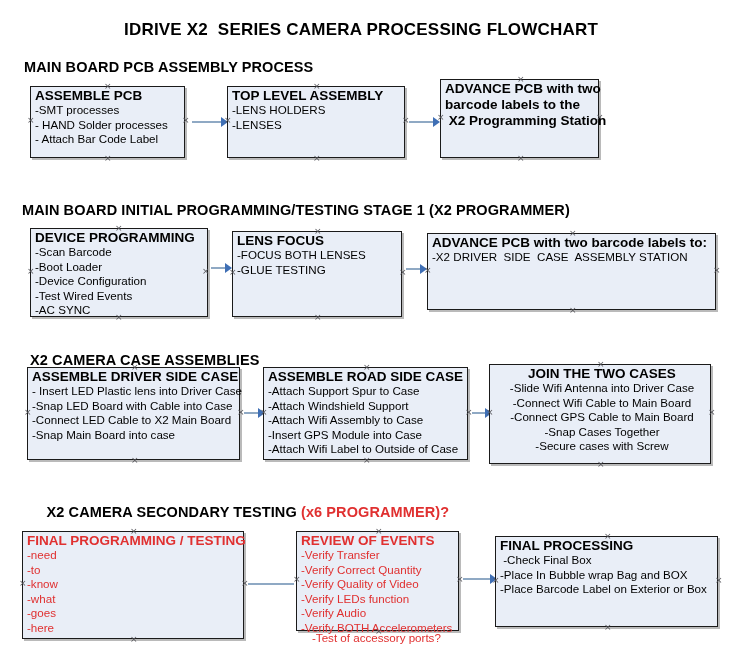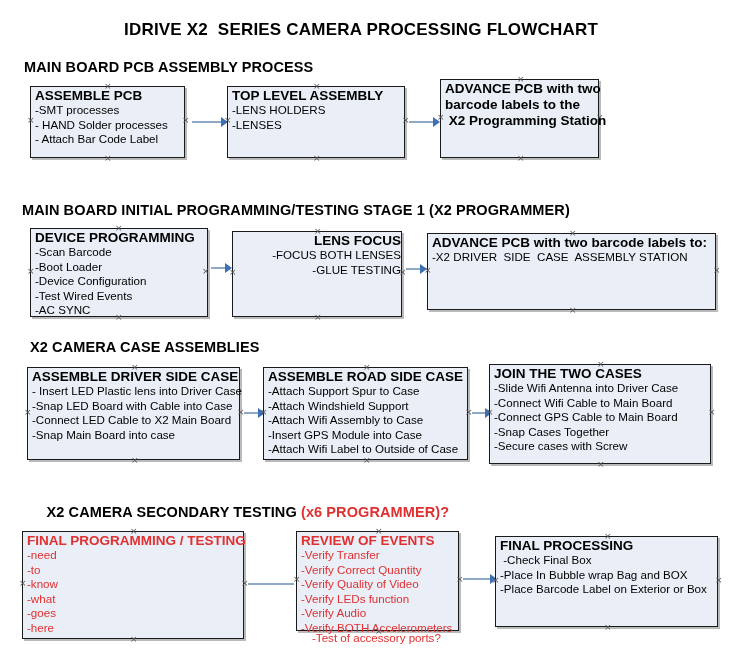--- a/index.html
+++ b/index.html
@@ -122,21 +122,21 @@
     <span class="node-line">-AC SYNC</span>
     <span class="handle" style="left:-4px;top:39px;"></span>
     <span class="handle" style="left:84px;top:-4px;"></span>
     <span class="handle" style="left:84px;top:85px;"></span>
     <span class="handle" style="left:171px;top:39px;"></span>
   </div>
 
   <div class="conn" style="left:211px;top:267px;width:18px;"></div>
   <div class="arrow" style="left:225px;top:263px;"></div>
 
-  <div class="node" style="left:232px;top:231px;width:170px;height:86px;text-align:right;">
+  <div class="node" style="left:232px;top:231px;width:170px;height:86px;">
     <span class="node-title">LENS FOCUS</span>
     <span class="node-line">-FOCUS BOTH LENSES</span>
     <span class="node-line">-GLUE TESTING</span>
     <span class="handle" style="left:-4px;top:37px;"></span>
     <span class="handle" style="left:81px;top:-4px;"></span>
     <span class="handle" style="left:81px;top:82px;"></span>
     <span class="handle" style="left:166px;top:37px;"></span>
   </div>
 
   <div class="conn" style="left:406px;top:268px;width:18px;"></div>
@@ -144,21 +144,21 @@
 
   <div class="node" style="left:427px;top:233px;width:289px;height:77px;">
     <span class="node-title">ADVANCE PCB with two barcode labels to:</span>
     <span class="node-line">-X2 DRIVER  SIDE  CASE  ASSEMBLY STATION</span>
     <span class="handle" style="left:-4px;top:33px;"></span>
     <span class="handle" style="left:141px;top:-4px;"></span>
     <span class="handle" style="left:141px;top:73px;"></span>
     <span class="handle" style="left:285px;top:33px;"></span>
   </div>
 
-  <div class="section-head" style="left:30px;top:339px;">X2 CAMERA CASE ASSEMBLIES</div>
+  <div class="section-head" style="left:30px;top:352px;">X2 CAMERA CASE ASSEMBLIES</div>
 
   <div class="node" style="left:27px;top:367px;width:213px;height:93px;">
     <span class="node-title">ASSEMBLE DRIVER SIDE CASE</span>
     <span class="node-line">- Insert LED Plastic lens into Driver Case</span>
     <span class="node-line">-Snap LED Board with Cable into Case</span>
     <span class="node-line">-Connect LED Cable to X2 Main Board</span>
     <span class="node-line">-Snap Main Board into case</span>
     <span class="handle" style="left:-4px;top:41px;"></span>
     <span class="handle" style="left:103px;top:-4px;"></span>
     <span class="handle" style="left:103px;top:89px;"></span>
@@ -177,21 +177,21 @@
     <span class="node-line">-Attach Wifi Label to Outside of Case</span>
     <span class="handle" style="left:-4px;top:41px;"></span>
     <span class="handle" style="left:99px;top:-4px;"></span>
     <span class="handle" style="left:99px;top:89px;"></span>
     <span class="handle" style="left:201px;top:41px;"></span>
   </div>
 
   <div class="conn" style="left:472px;top:412px;width:16px;"></div>
   <div class="arrow" style="left:485px;top:408px;"></div>
 
-  <div class="node" style="left:489px;top:364px;width:222px;height:100px;">
+  <div class="node" style="left:489px;top:364px;width:222px;height:100px;text-align:center;">
     <span class="node-title">JOIN THE TWO CASES</span>
     <span class="node-line">-Slide Wifi Antenna into Driver Case</span>
     <span class="node-line">-Connect Wifi Cable to Main Board</span>
     <span class="node-line">-Connect GPS Cable to Main Board</span>
     <span class="node-line">-Snap Cases Together</span>
     <span class="node-line">-Secure cases with Screw</span>
     <span class="handle" style="left:-4px;top:44px;"></span>
     <span class="handle" style="left:107px;top:-4px;"></span>
     <span class="handle" style="left:107px;top:96px;"></span>
     <span class="handle" style="left:218px;top:44px;"></span>

